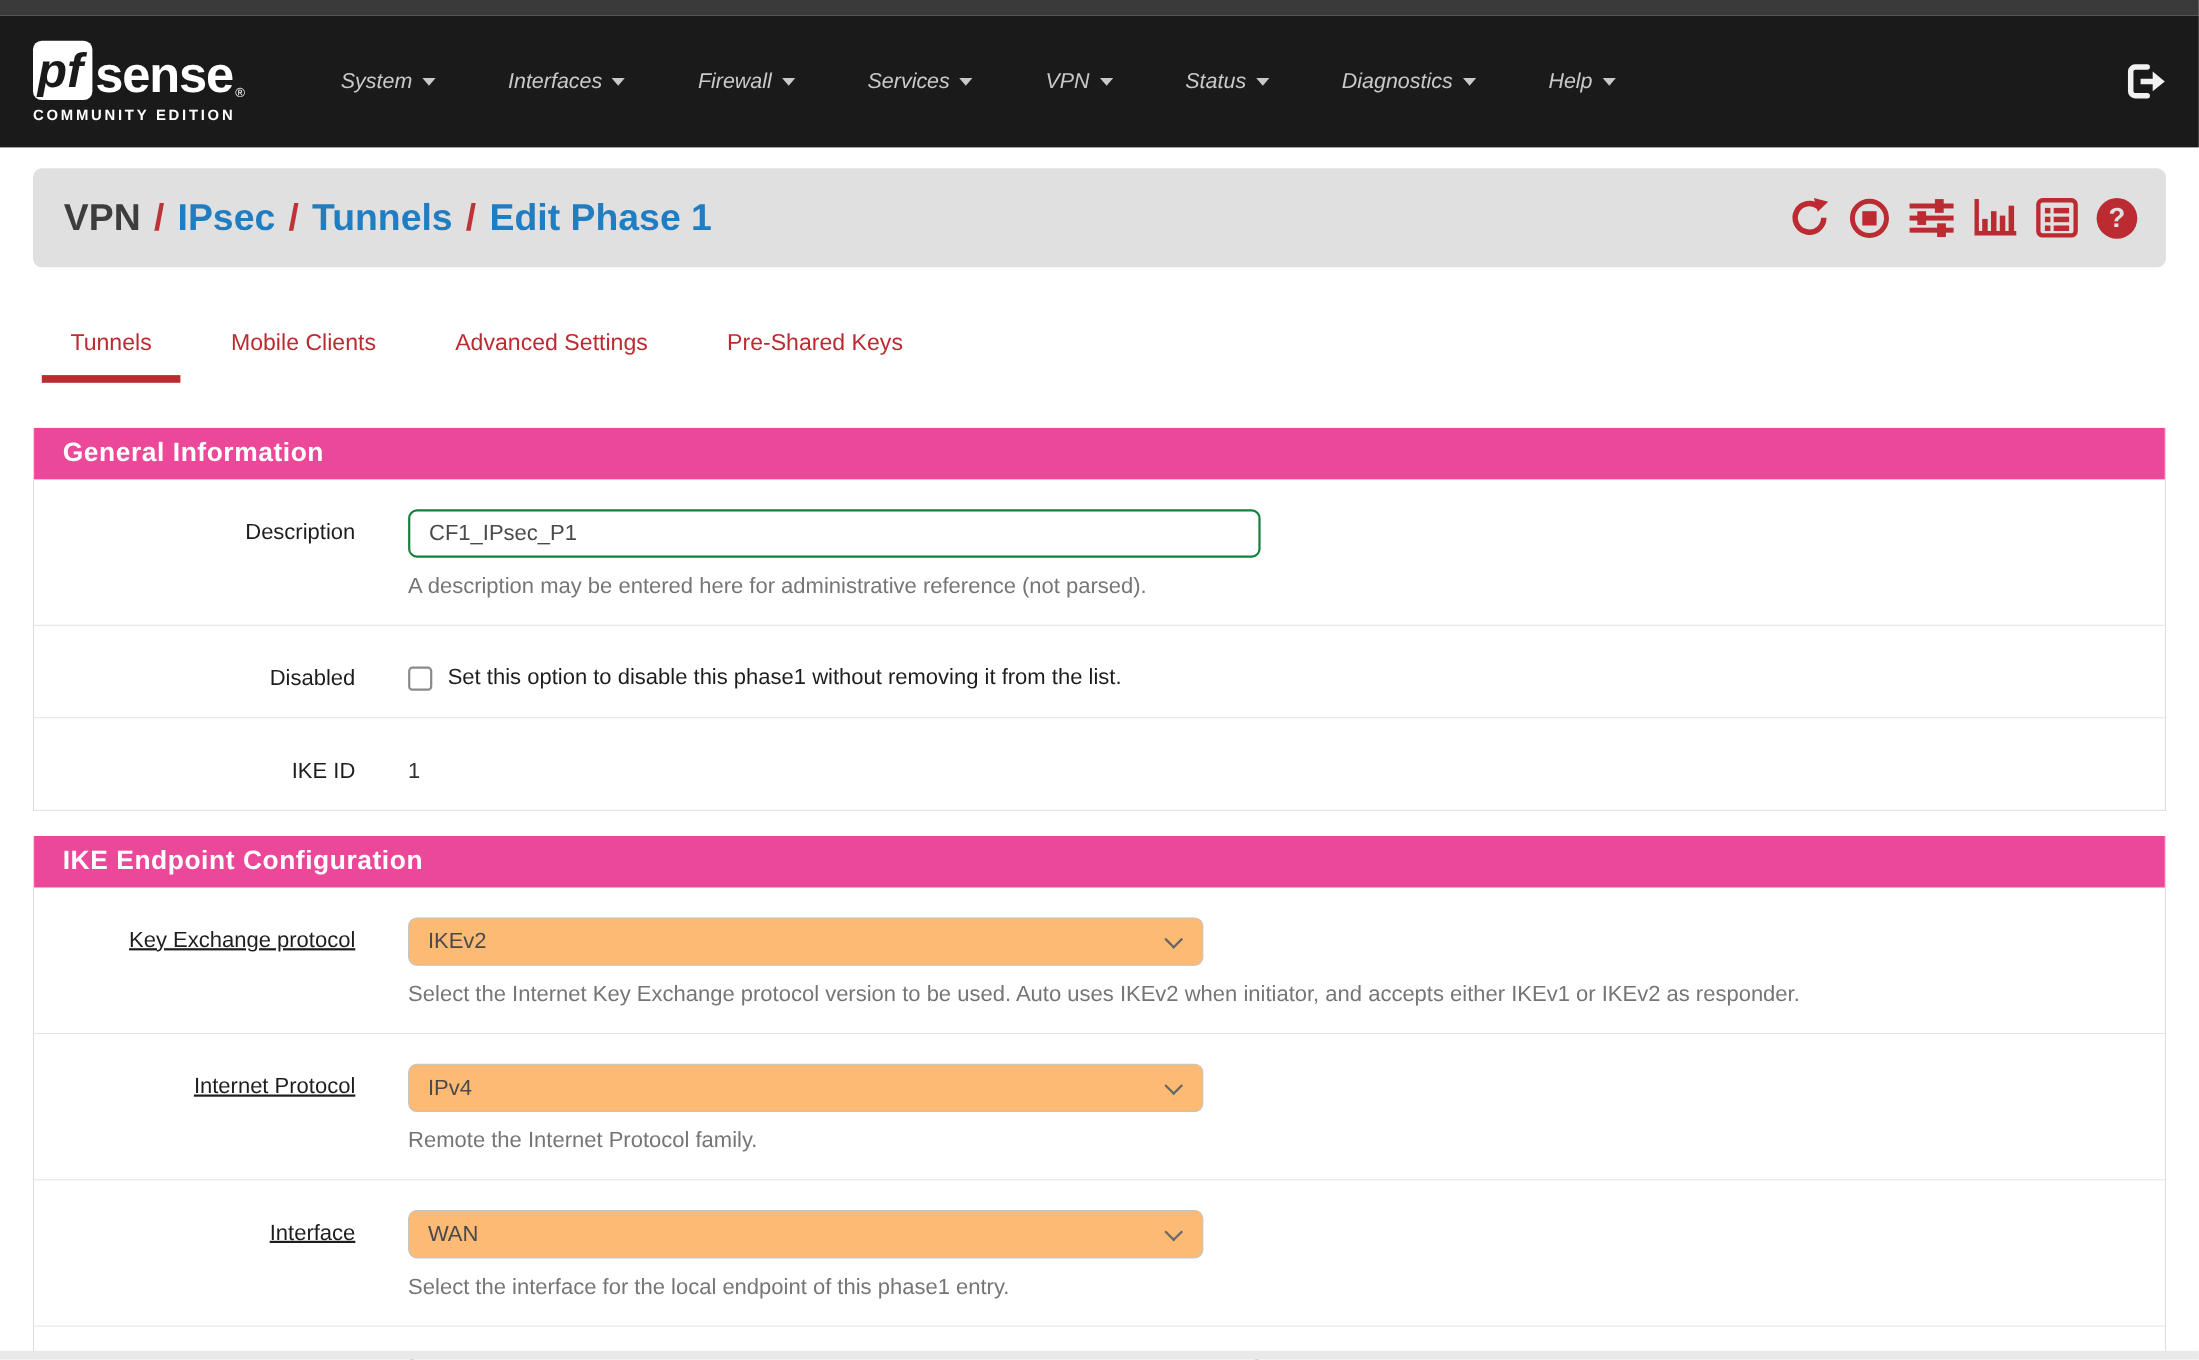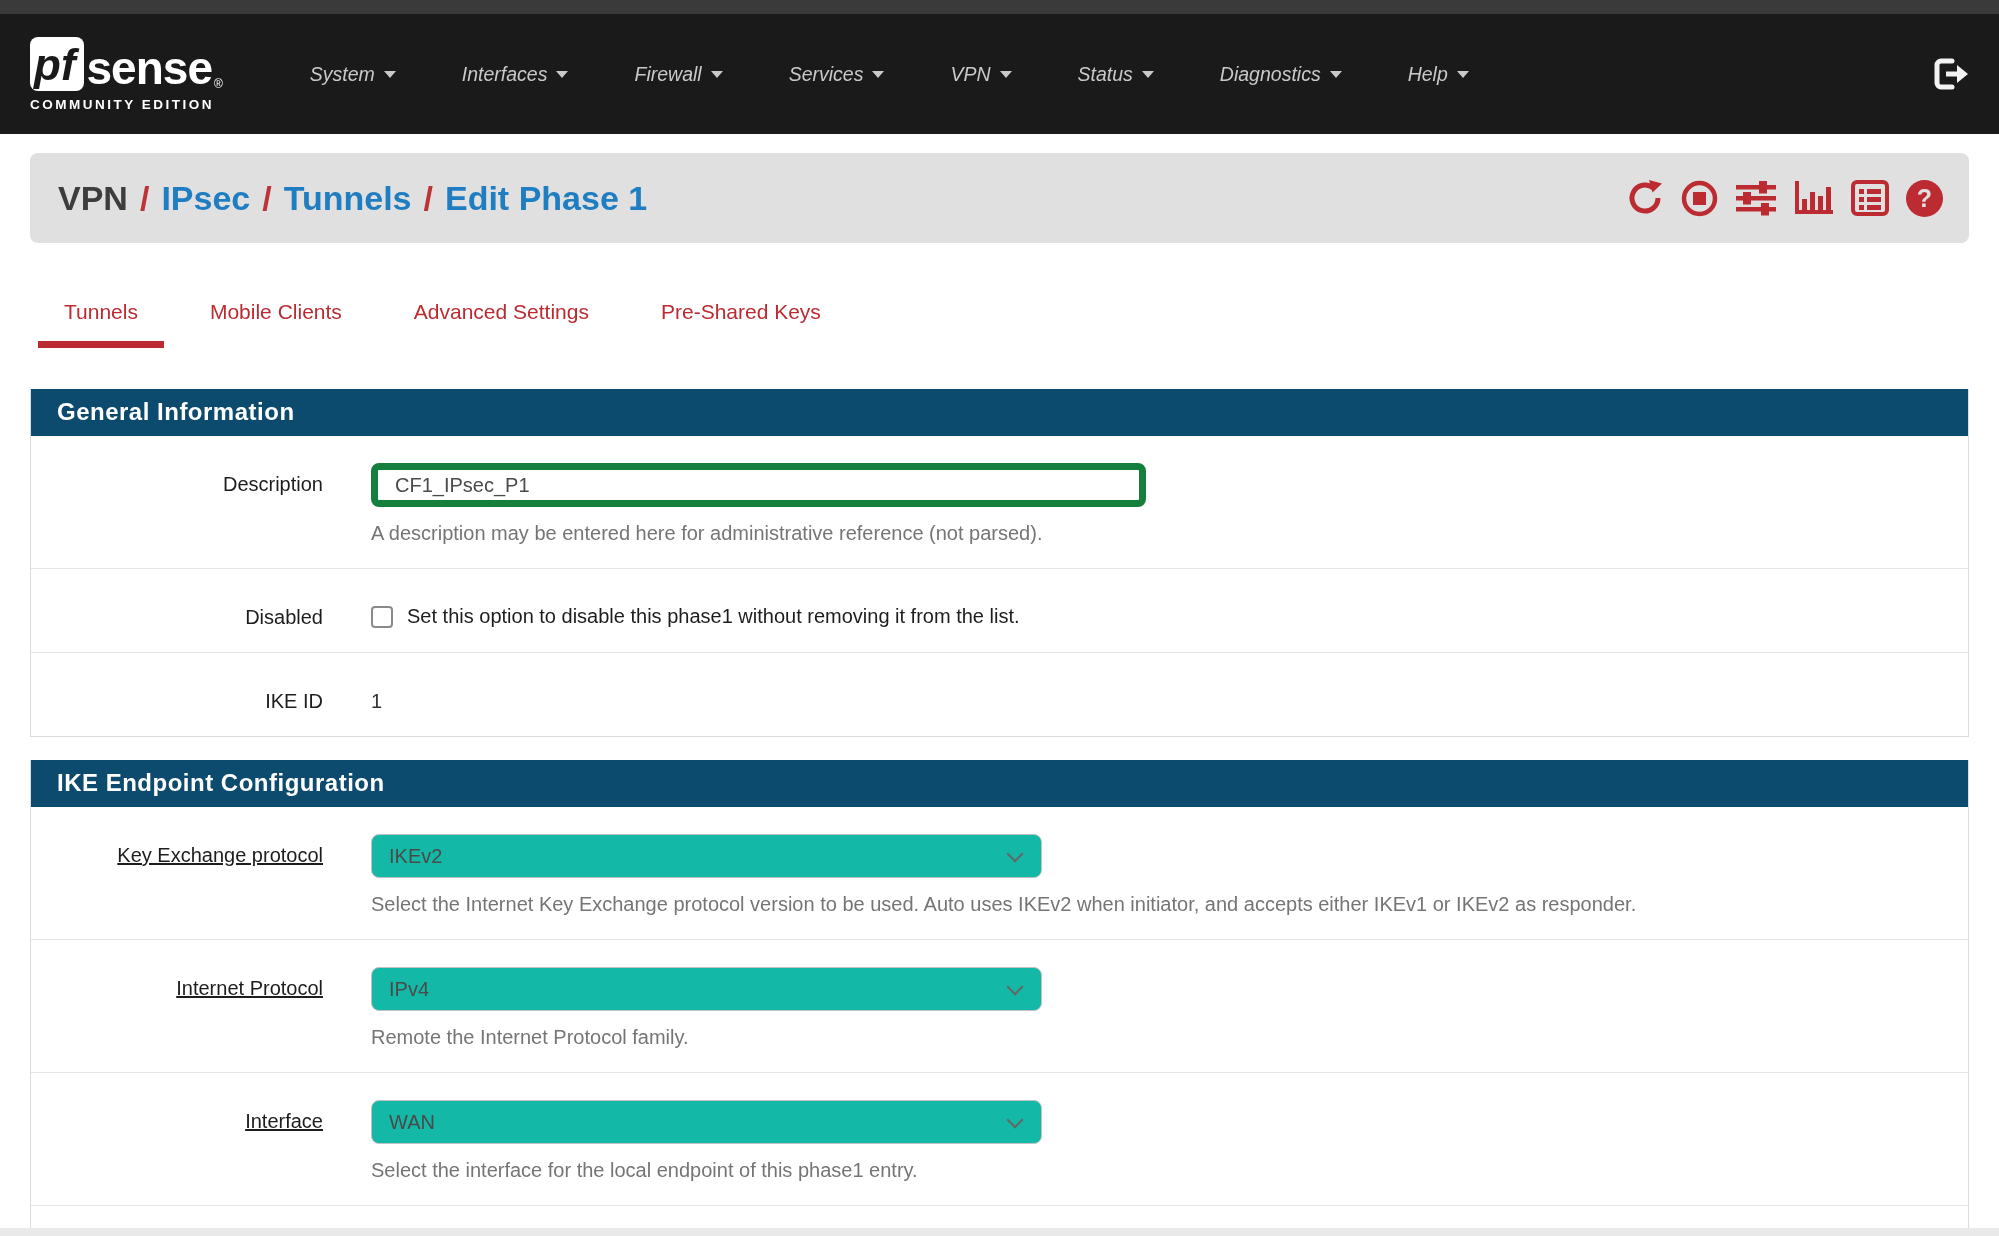--- a/index.html
+++ b/index.html
@@ -34,32 +34,32 @@
                  font-size:25px; font-weight:bold; display:flex; align-items:center; justify-content:center; }
 
   
   .tabs { display:flex; margin:57px 0 0 38px; }
   .tab { color:#bb2b31; font-size:21px; text-decoration:none; padding:0 26px 17px 26px; margin-right:20px; cursor:pointer; }
   .tab.active { border-bottom:7px solid #bb2b31; }
 
   
   .panel { margin:41px 30px 0 30px; border:1px solid #dcdcdc; border-top:none; }
   .panel + .panel { margin-top:23px; }
-  .panel-heading { background:#0c4a6e; color:#ffffff; font-weight:bold; font-size:24px;
+  .panel-heading { background:#ec4899; color:#ffffff; font-weight:bold; font-size:24px;
                    padding:9px 0 10px 26px; letter-spacing:0.5px; }
   .panel-body { background:#ffffff; }
   .frow { display:grid; grid-template-columns:292px 1fr; column-gap:48px; padding:27px 0 23px 0; }
   .frow + .frow { border-top:1px solid #e5e5e5; }
   .flabel { text-align:right; font-weight:normal; font-size:20px; color:#1d1d1d; padding-top:10px; }
   .flabel.u { text-decoration:underline; }
-  .text-input { width:775px; height:44px; border:7px solid #15803d; border-radius:8px;
+  .text-input { width:775px; height:44px; border:2px solid #15803d; border-radius:8px;
                 font-size:20px; color:#4a4a4a; padding:0 17px; background:#fff;
                 font-family:"Liberation Sans", sans-serif; }
-  .fake-select { width:671px; height:44px; border:1px solid #c2c2c2; border-radius:8px;
-                 background:#14b8a6; display:flex; align-items:center; padding:0 17px;
+  .fake-select { width:723px; height:44px; border:1px solid #c2c2c2; border-radius:8px;
+                 background:#fdba74; display:flex; align-items:center; padding:0 17px;
                  font-size:20px; color:#4a4a4a; position:relative; cursor:pointer; }
   .chev { position:absolute; right:20px; top:13px; width:12px; height:12px;
           border-right:2px solid #666; border-bottom:2px solid #666; transform:rotate(45deg); }
   .help-text { margin-top:15px; font-size:20px; color:#757575; display:flex; align-items:center; }
   .static-val { font-size:20px; color:#333; padding-top:10px; }
   .cb-line { display:flex; align-items:center; font-size:20px; color:#1d1d1d; padding-top:8px; }
   .checkbox { width:22px; height:22px; border:2px solid #8a8a8a; border-radius:4px; background:#fff;
               margin-right:14px; flex:0 0 auto; cursor:pointer; }
   .bottom-edge { position:fixed; left:0; bottom:0; width:1999px; height:8px; background:#e9e9e9; }
 </style>

